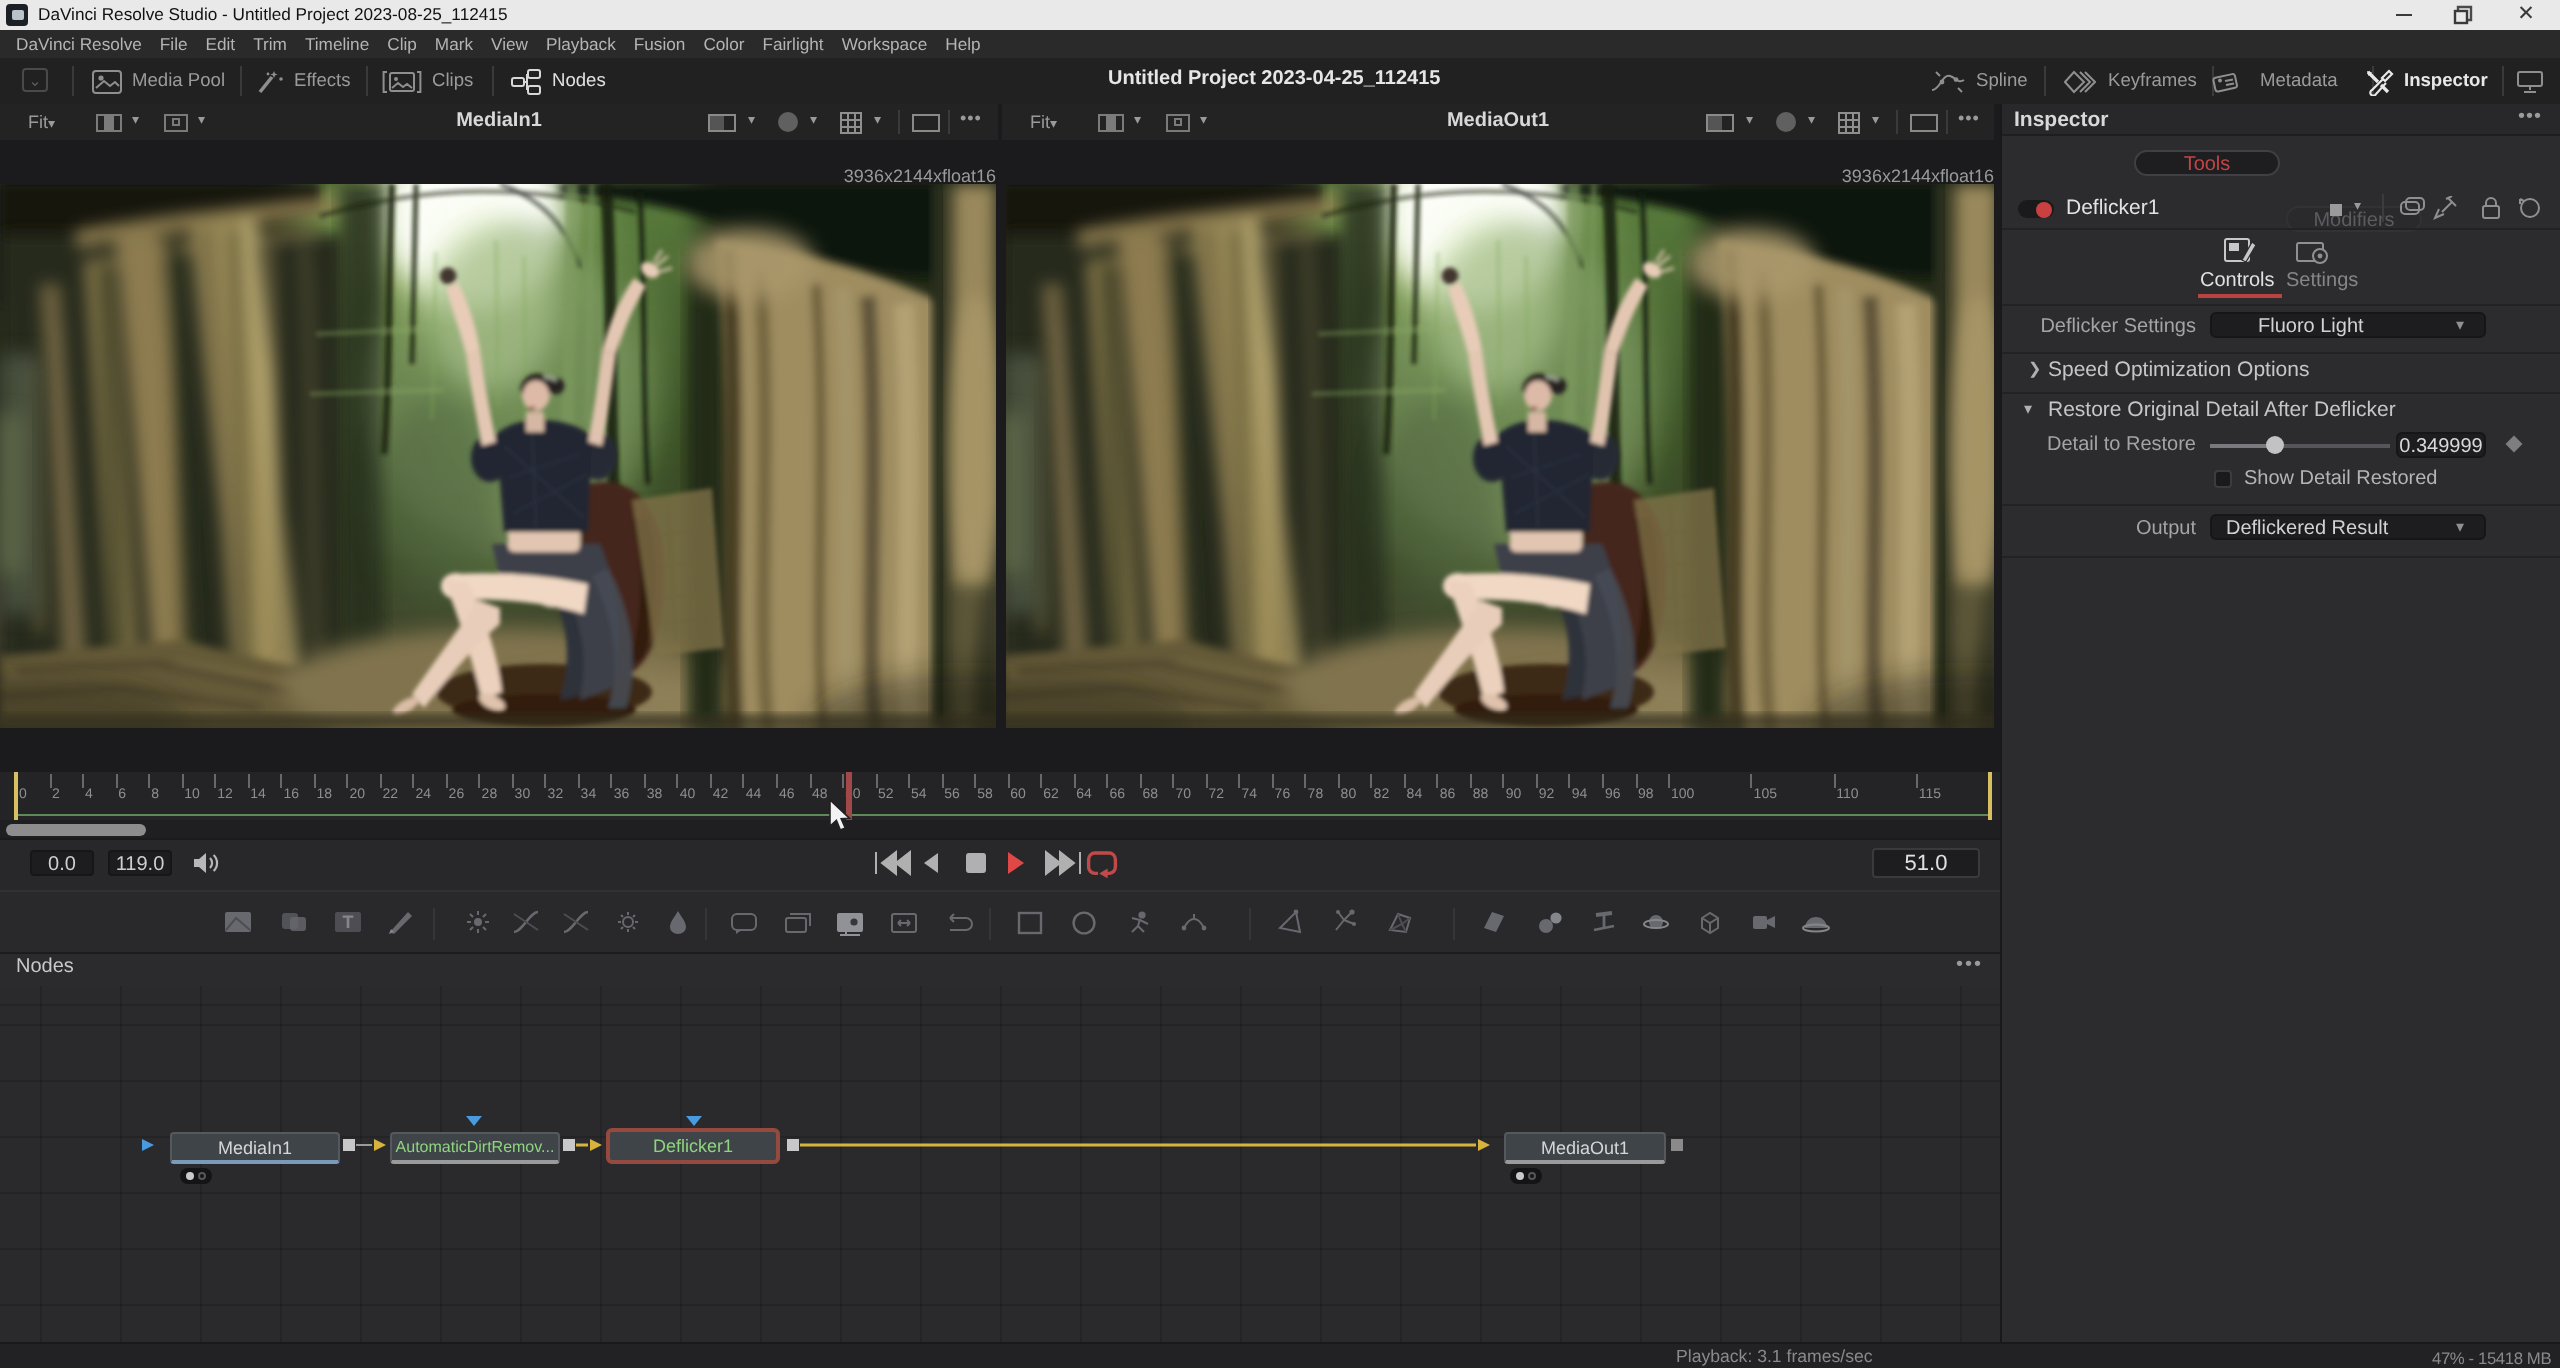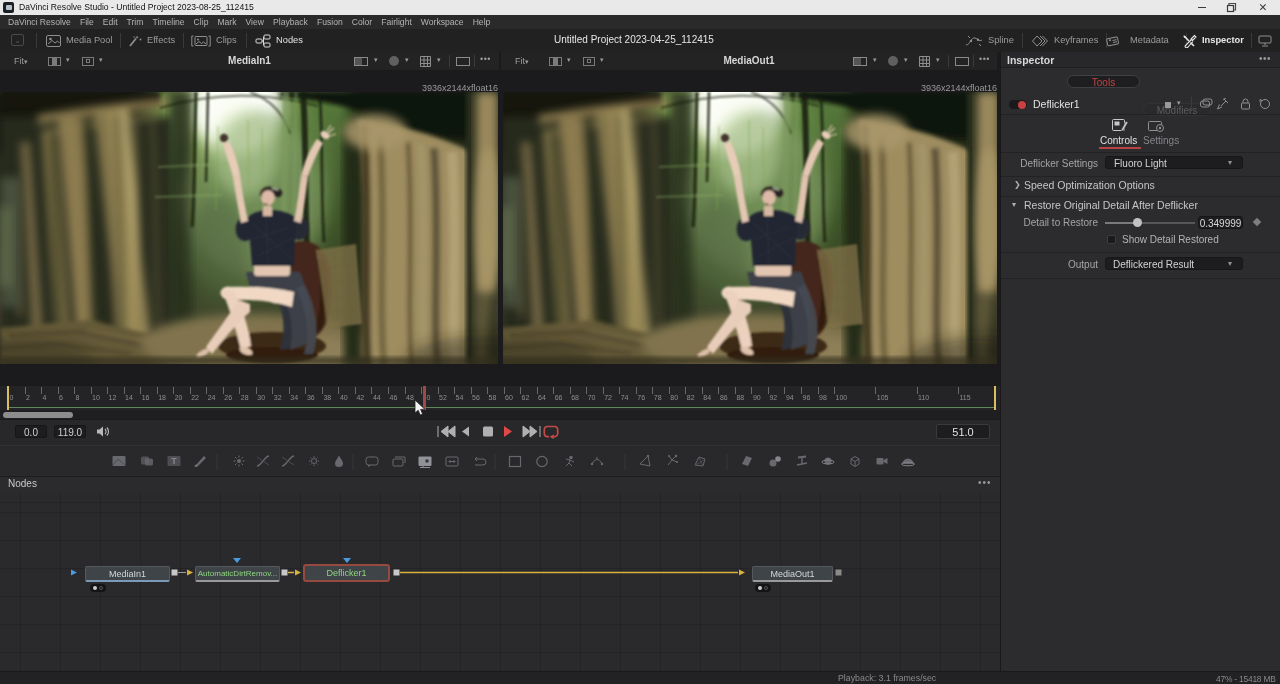--- a/index.html
+++ b/index.html
@@ -58,21 +58,21 @@
     <div class="abs" style="left:216px;top:5px;line-height:13px;">Clips</div>
     <div class="abs" style="left:246px;top:4px;width:1px;height:15px;background:#3a3a3c;"></div>
     <svg class="abs" style="left:255px;top:5px;" width="16" height="14" viewBox="0 0 16 14">
         <rect x="1" y="5" width="6" height="4" rx="1" fill="none" stroke="#d8d8d8"></rect>
         <rect x="9" y="1" width="6" height="4" rx="1" fill="none" stroke="#d8d8d8"></rect>
         <rect x="9" y="9" width="6" height="4" rx="1" fill="none" stroke="#d8d8d8"></rect>
         <path d="M7 7 L8.5 7 M8.5 3 L8.5 11 M8.5 3 L9 3 M8.5 11 L9 11" stroke="#d8d8d8" fill="none"></path>
       </svg>
     <div class="abs" style="left:276px;top:5px;line-height:13px;color:#e2e2e2;">Nodes</div>
   </div>
-  <div class="abs" style="left:554px;top:34px;font-size:10px;font-weight:normal;color:#e6e6e6;">Untitled Project 2023-04-25_112415</div>
+  <div class="abs" style="left:554px;top:34px;font-size:10px;font-weight:bold;color:#e6e6e6;">Untitled Project 2023-04-25_112415</div>
   <div class="abs" style="left:731px;top:29px;width:1px;height:23px;"></div>
   <div class="abs" style="left:738px;top:35px;font-size:9px;color:#757575;margin-top:48px;">Edited</div>
   <div id="tb-right" class="abs" style="left:950px;top:29px;width:330px;height:23px;color:#9b9b9b;font-size:9.3px;">
     <svg class="abs" style="left:15px;top:6px;" width="18" height="12" viewBox="0 0 18 12">
         <path d="M1 10 C5 10 6 2 10 3 C13 3.8 14 7 17 5" class="ico"></path>
         <circle cx="6" cy="6" r="1.2" fill="#8f8f8f"></circle>
         <circle cx="13" cy="4.8" r="1.2" fill="#8f8f8f"></circle>
         <path d="M3 1 l2 2 M14 9 l2 2" stroke="#8f8f8f"></path>
       </svg>
     <div class="abs" style="left:38px;top:5px;line-height:13px;">Spline</div>
@@ -658,21 +658,21 @@
         <rect x="0.5" y="2.5" width="13" height="9" rx="1" stroke="#909094" fill="none"></rect>
         <circle cx="12" cy="9" r="3.5" fill="#2c2c2f" stroke="#909094"></circle>
         <circle cx="12" cy="9" r="1.2" fill="#909094"></circle>
       </svg>
     <div class="abs" style="left:99px;top:83px;font-size:10px;color:#e0e0e0;">Controls</div>
     <div class="abs" style="left:142px;top:83px;font-size:10px;color:#85858a;">Settings</div>
     <div class="abs" style="left:98px;top:95px;width:42px;height:2px;background:#b84343;"></div>
     <div class="abs" style="left:0;top:100px;width:280px;height:1px;background:#222225;"></div>
     <div class="abs" style="left:0;top:106px;width:97px;text-align:right;font-size:10px;color:#a4a4a6;">Deflicker Settings</div>
     <div class="abs" style="left:104px;top:104px;width:138px;height:13px;background:#1d1d1f;border:1px solid #161618;border-radius:3px;">
-      <div class="abs" style="left:8px;top:0.5px;font-size:10px;color:#d2d2d4;">Fluoro Light</div>
+      <div class="abs" style="left:23px;top:0.5px;font-size:10px;color:#d2d2d4;">Fluoro Light</div>
       <div class="abs" style="left:122px;top:1px;font-size:8px;color:#909094;">▾</div>
     </div>
     <div class="abs" style="left:0;top:124px;width:280px;height:1px;background:#222225;"></div>
     <div class="abs" style="left:13px;top:128px;font-size:8px;color:#b0b0b2;">❯</div>
     <div class="abs" style="left:23px;top:127px;font-size:10.5px;color:#c6c6c8;">Speed Optimization Options</div>
     <div class="abs" style="left:0;top:144px;width:280px;height:1px;background:#222225;"></div>
     <div class="abs" style="left:11px;top:148px;font-size:8px;color:#b0b0b2;">▾</div>
     <div class="abs" style="left:23px;top:147px;font-size:10.5px;color:#c6c6c8;">Restore Original Detail After Deflicker</div>
     <div class="abs" style="left:0;top:165px;width:97px;text-align:right;font-size:10px;color:#a4a4a6;">Detail to Restore</div>
     <div class="abs" style="left:104px;top:170px;width:90px;height:2px;background:#56565a;"></div>

